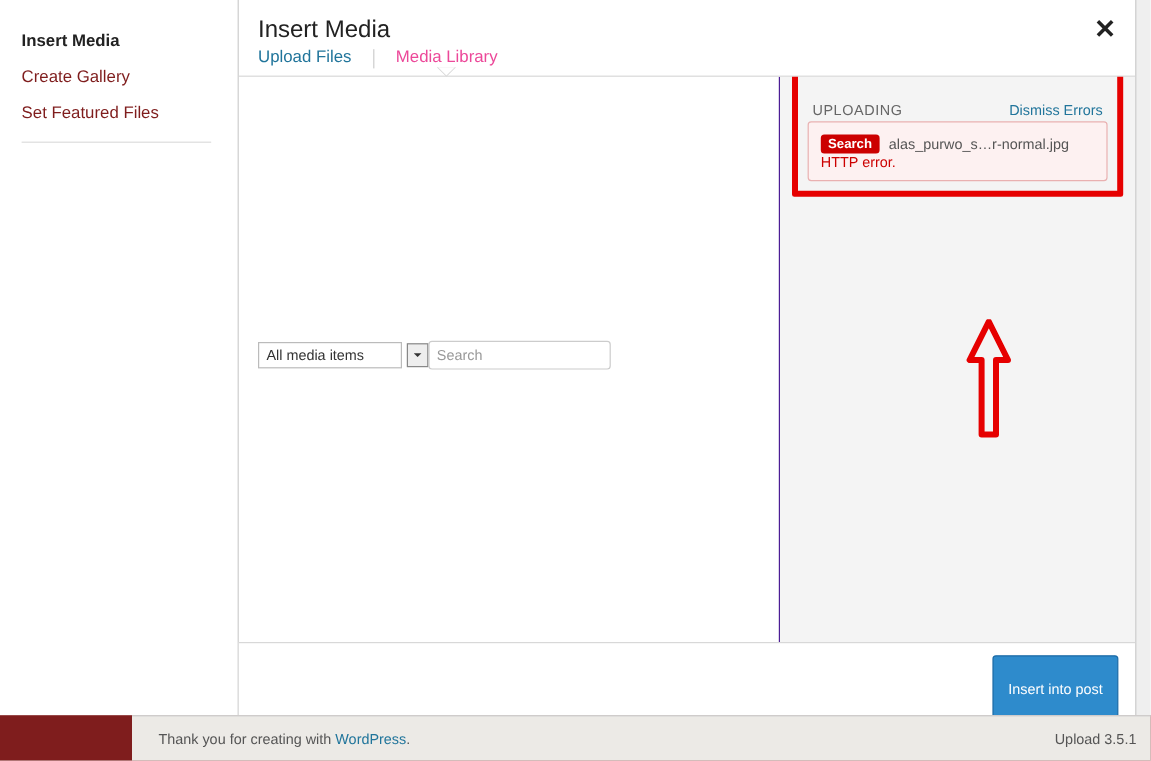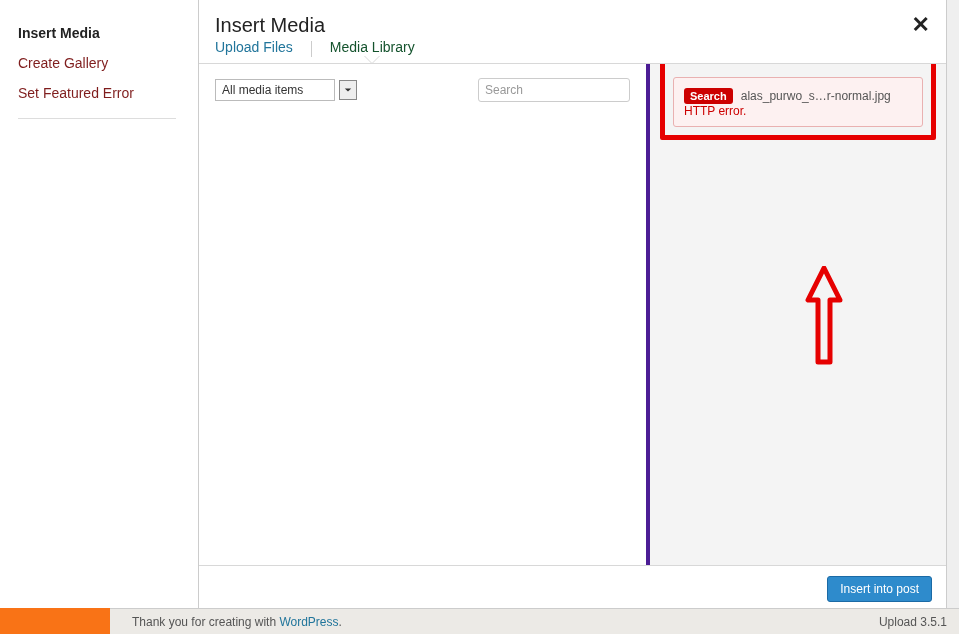--- a/index.html
+++ b/index.html
@@ -74,21 +74,21 @@
     margin-top: 2px;
     display: flex;
     gap: 18px;
     border-bottom: 1px solid #d8d8d8;
   }
   .tab {
     padding-bottom: 8px;
     cursor: pointer;
     font-size: 14px;
     position: relative;
-    color: #14532d;
+    color: #ec4899;
   }
   .tab.inactive { color: #21759b; }
   .tab-sep {
     border-left: 1px solid #ccc;
     height: 16px;
     margin-top: 2px;
   }
   .tab.active::after{
     content:"";
     position:absolute;
@@ -113,23 +113,23 @@
   
   .content {
     flex:1;
     display:flex;
     overflow:hidden;
   }
   .grid-area {
     flex:1;
     background:#fff;
     padding:14px 16px;
-    border-right:4px solid #4c1d95;
-    display:flex;
-    flex-direction:column;
+    border-right:1px solid #4c1d95;
+    display:flex;
+    flex-direction:row;
   }
   .toolbar {
     display:flex;
     justify-content:space-between;
     align-items:center;
     margin-bottom:8px;
   }
   .media-select {
     display:flex;
     align-items:center;
@@ -225,40 +225,40 @@
     border-top:1px solid #d8d8d8;
     padding:10px 14px;
     display:flex;
     justify-content:flex-end;
     background:#fff;
   }
   .insert-btn{
     background:#2e8bcc;
     border:1px solid #1b6aa5;
     color:#fff;
-    padding:5px 12px;
+    padding:20px 12px;
     font-size:12px;
     border-radius:3px;
     cursor:pointer;
     margin-left:31px;
   }
   
   .fake-scrollbar{
     position:absolute;
     top:0;right:0;
     width:13px;height:612px;
     background:#efefef;
     border-left:1px solid #ccc;
   }
   
   .statusbar{
     position:absolute;
     left:0;right:0;bottom:0;
-    height:26px;
-    background:#f97316; 
+    height:38px;
+    background:#7f1d1d; 
   }
   .statusbar-inner{
     position:absolute;
     left:110px;right:0;top:0;bottom:0;
     background:#eceae6;
     border-top:1px solid #ccc;
     display:flex;
     justify-content:space-between;
     align-items:center;
     padding:0 12px 0 22px;
@@ -266,21 +266,21 @@
     color:#555;
   }
   .statusbar-inner a{color:#21759b;text-decoration:none;cursor:pointer;}
 </style>
 </head>
 <body>
 
 <nav class="sidebar">
   <a class="sidebar-item active">Insert Media</a>
   <a class="sidebar-item">Create Gallery</a>
-  <a class="sidebar-item">Set Featured Error</a>
+  <a class="sidebar-item">Set Featured Files</a>
   <div class="sidebar-sep"></div>
 </nav>
 
 <section class="main">
 
   <div class="main-header">
     <h1 class="main-title">Insert Media</h1>
     <span class="close-btn">✕</span>
   </div>
 
@@ -304,20 +304,24 @@
         </div>
         <input class="search-input" placeholder="Search" style="">
       </div>
       <div class="grid-body"></div>
     </div>
 
     <aside class="details">
 
       <div class="highlight-box">
         <div class="highlight-box-inner">
+          <div class="upl-header">
+            <span class="upl-title">UPLOADING</span>
+            <span class="dismiss">Dismiss Errors</span>
+          </div>
           <div class="error-card">
             <div class="error-row">
               <span class="error-badge">Search</span>
               <span>alas_purwo_s…r-normal.jpg</span>
             </div>
             <div class="error-msg">HTTP error.</div>
           </div>
         </div>
       </div>
 

